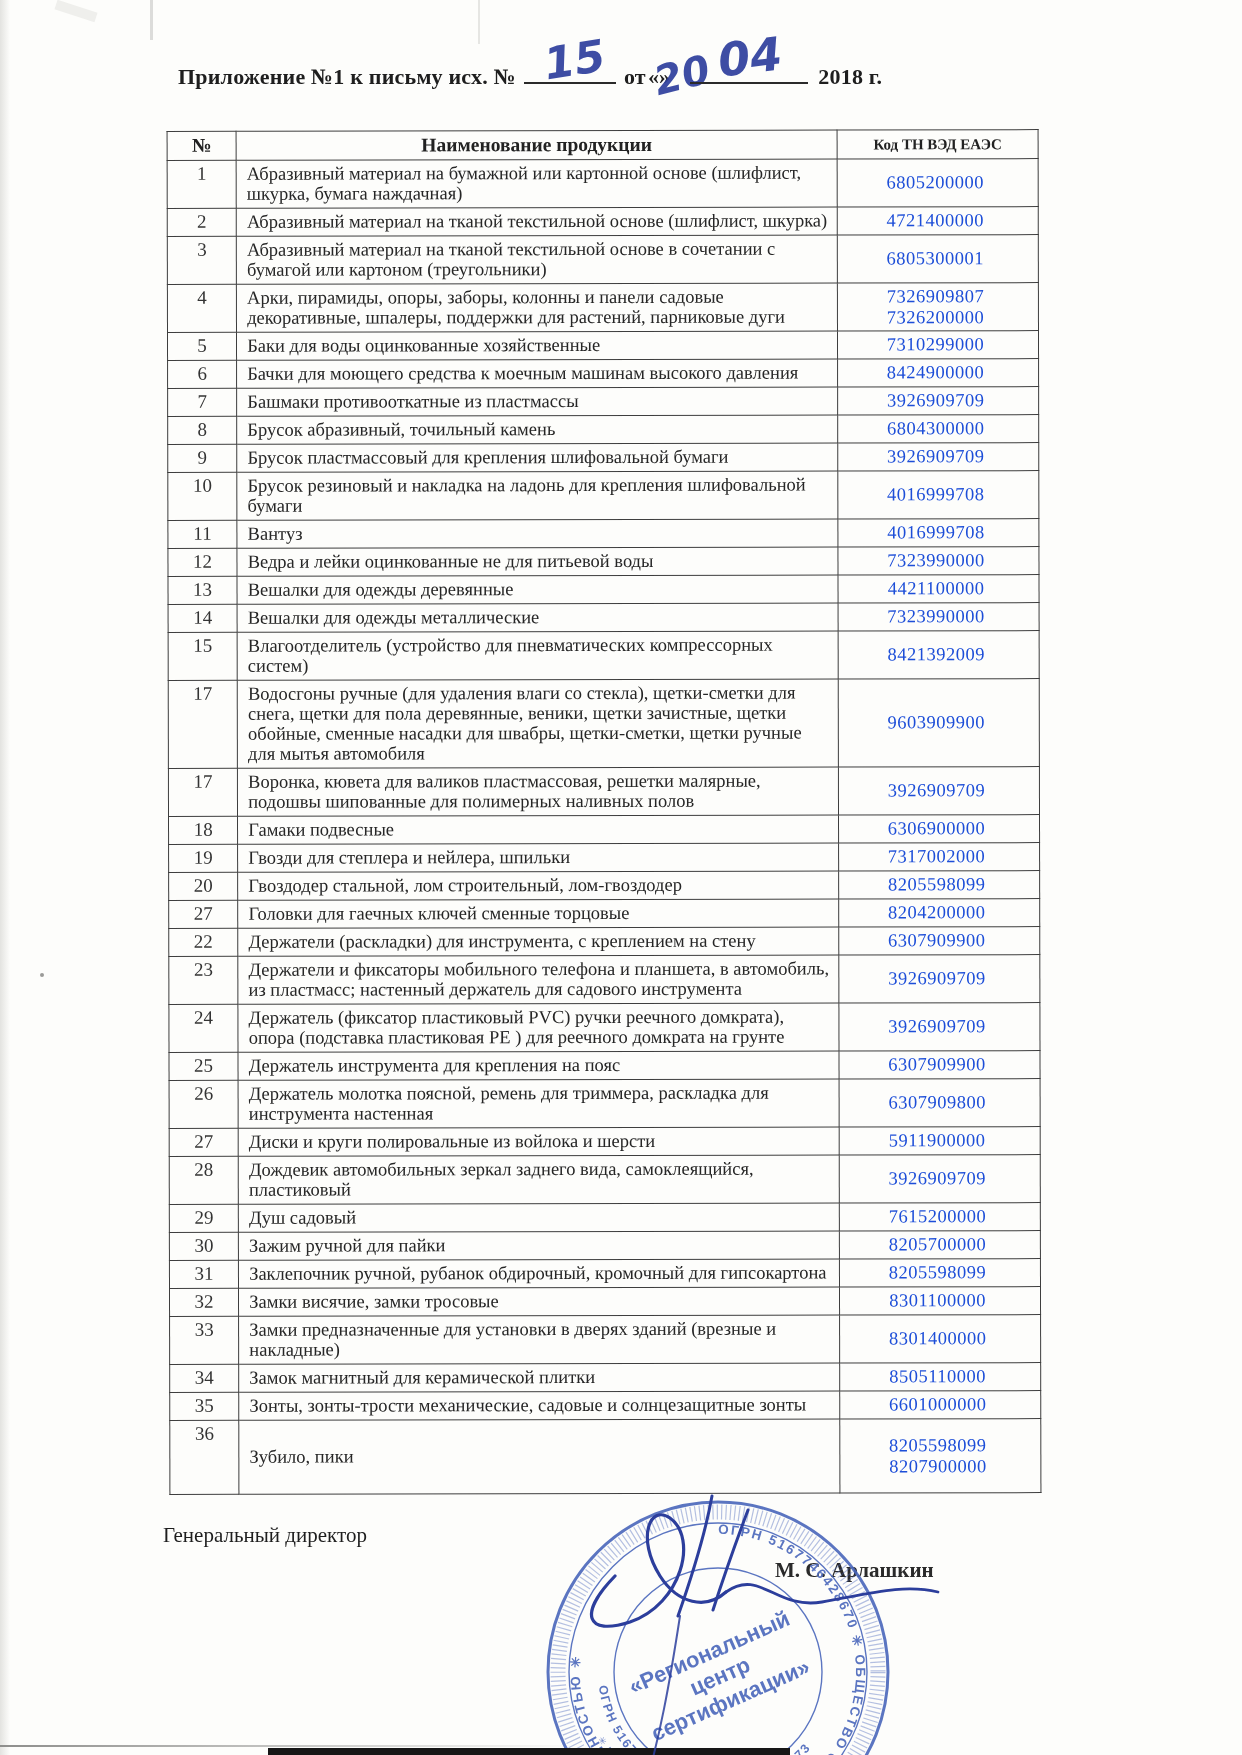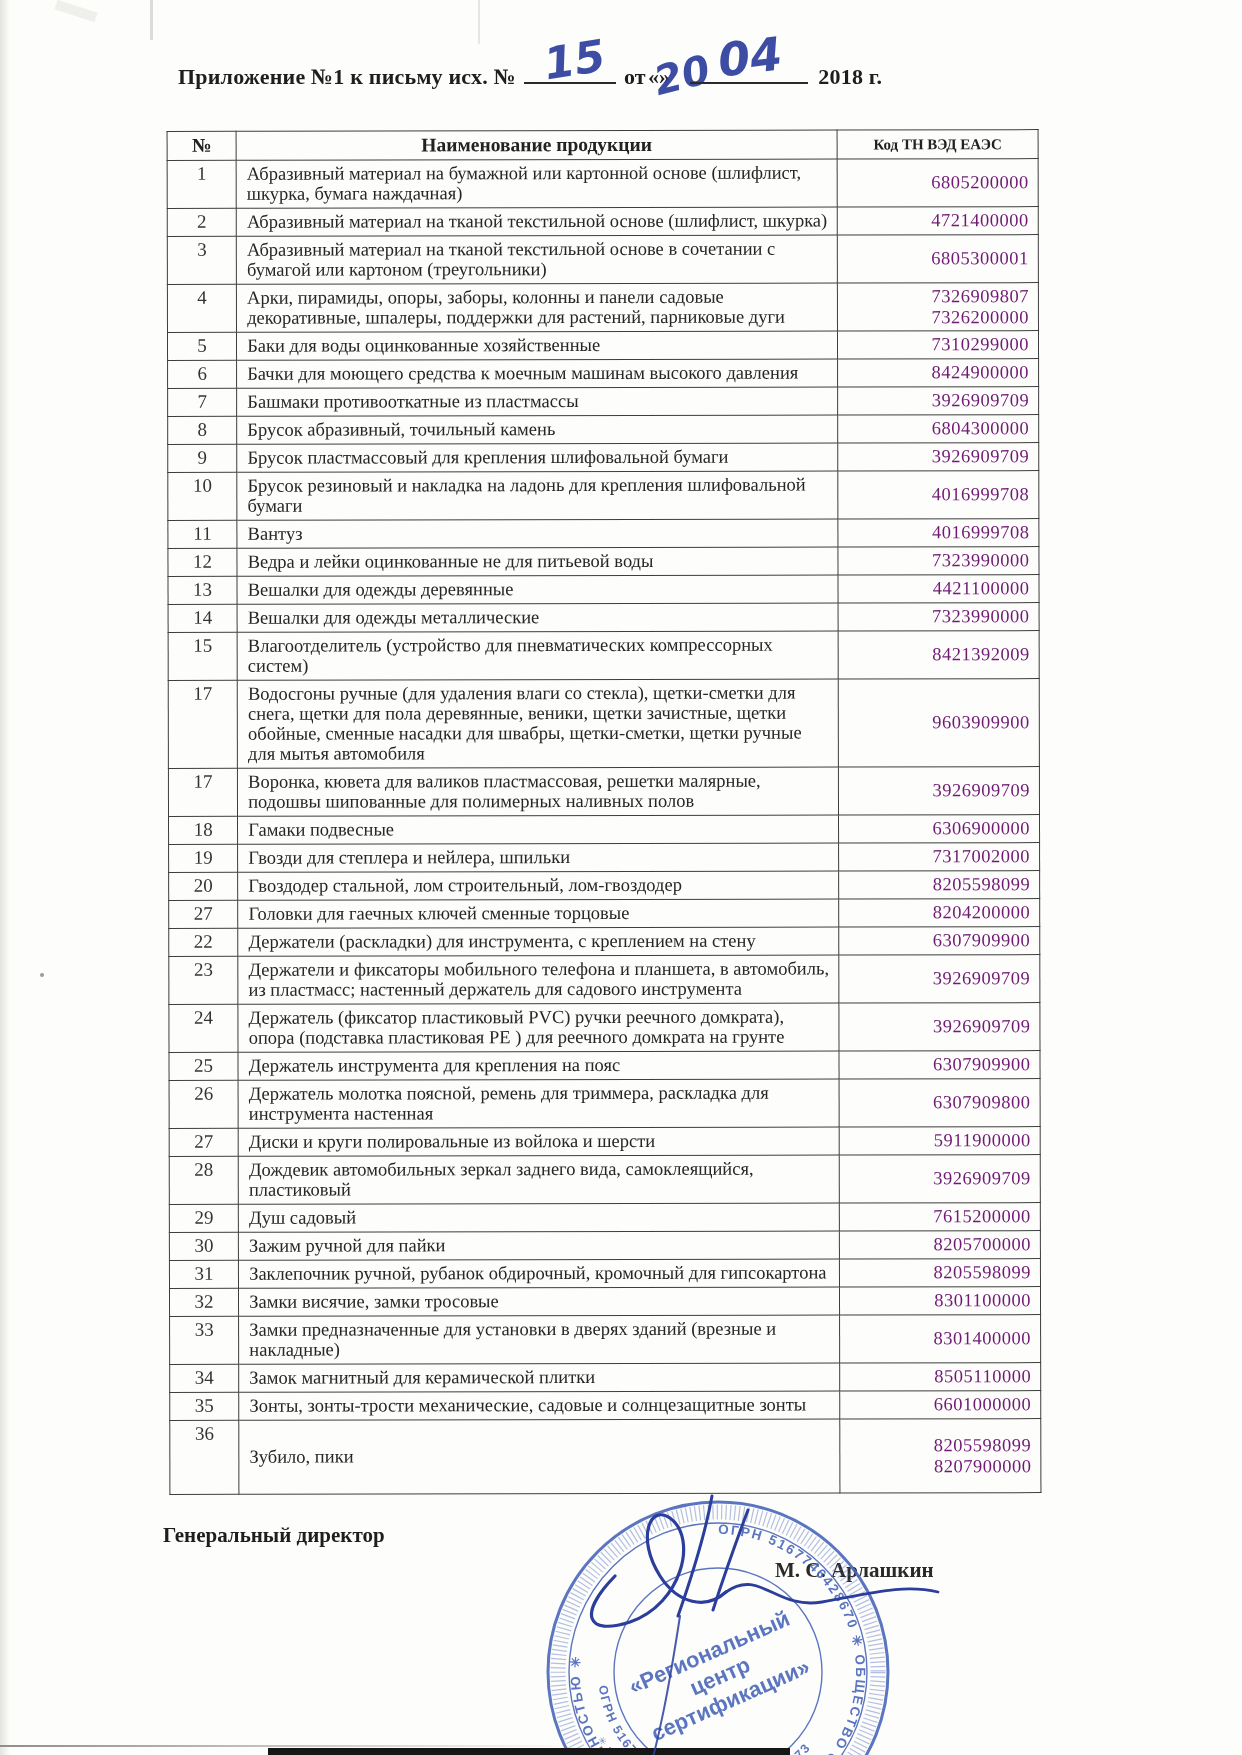--- a/index.html
+++ b/index.html
@@ -31,27 +31,27 @@
   table.doc-table { margin:26px 0 0 168px; border-collapse:collapse; width:872px;
                     transform:rotate(-0.12deg); }
   .doc-table th, .doc-table td { border:1.6px solid #3e3e3e; }
   .doc-table th { font-size:19.5px; font-weight:bold; padding:3px 4px; color:#222; }
   th.h-num { width:62px; }
   th.h-name { width:612px; }
   th.h-code { width:196px; font-size:15px; }
   td.c-num  { text-align:center; vertical-align:top; font-size:19px; padding:2px 4px; color:#333; }
   td.c-name { font-size:18.5px; line-height:20px; padding:3px 8px 4px 10px;
               vertical-align:middle; color:#262626; }
-  td.c-code { text-align:right; vertical-align:middle; font-size:18.5px;
-              padding:2px 9px 2px 4px; color:#701a75; letter-spacing:.5px; line-height:21px; }
+  td.c-code { text-align:center; vertical-align:middle; font-size:18.5px;
+              padding:2px 9px 2px 4px; color:#1d4ed8; letter-spacing:.5px; line-height:21px; }
   tr.tall td { height:66px; }
 
   
   .footer { position:relative; height:400px; margin-top:22px; }
-  .director { position:absolute; left:163px; top:4px; font-weight:bold; font-size:21px;
+  .director { position:absolute; left:163px; top:4px; font-weight:normal; font-size:21px;
               line-height:31px; color:#1e1e1e; }
   .signer   { position:absolute; left:775px; top:42px; font-weight:bold; font-size:21px; color:#2a2a2a; }
   .stamp-svg { position:absolute; left:532px; top:-30px; opacity:.9; }
   .sig-svg   { position:absolute; left:520px; top:-40px; z-index:3; }
 
   
   .artifact { position:absolute; pointer-events:none; }
   .a-line1 { left:150px; top:0; width:3px;  height:40px; background:#dcdcda; }
   .a-line2 { left:478px; top:0; width:2px;  height:44px; background:#e6e6e3; }
   .a-smudge{ left:55px;  top:6px; width:42px; height:10px; background:#efefec; transform:rotate(18deg); }

